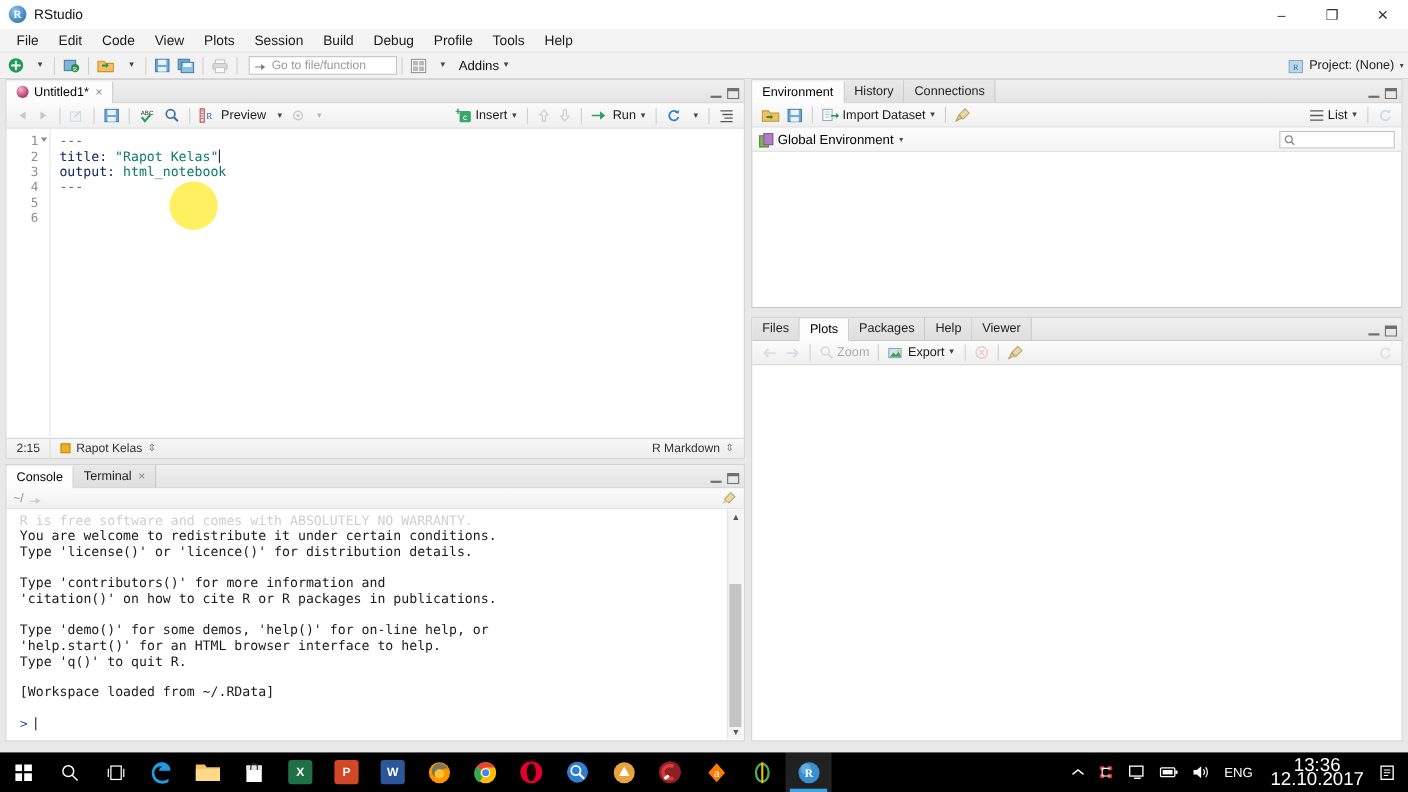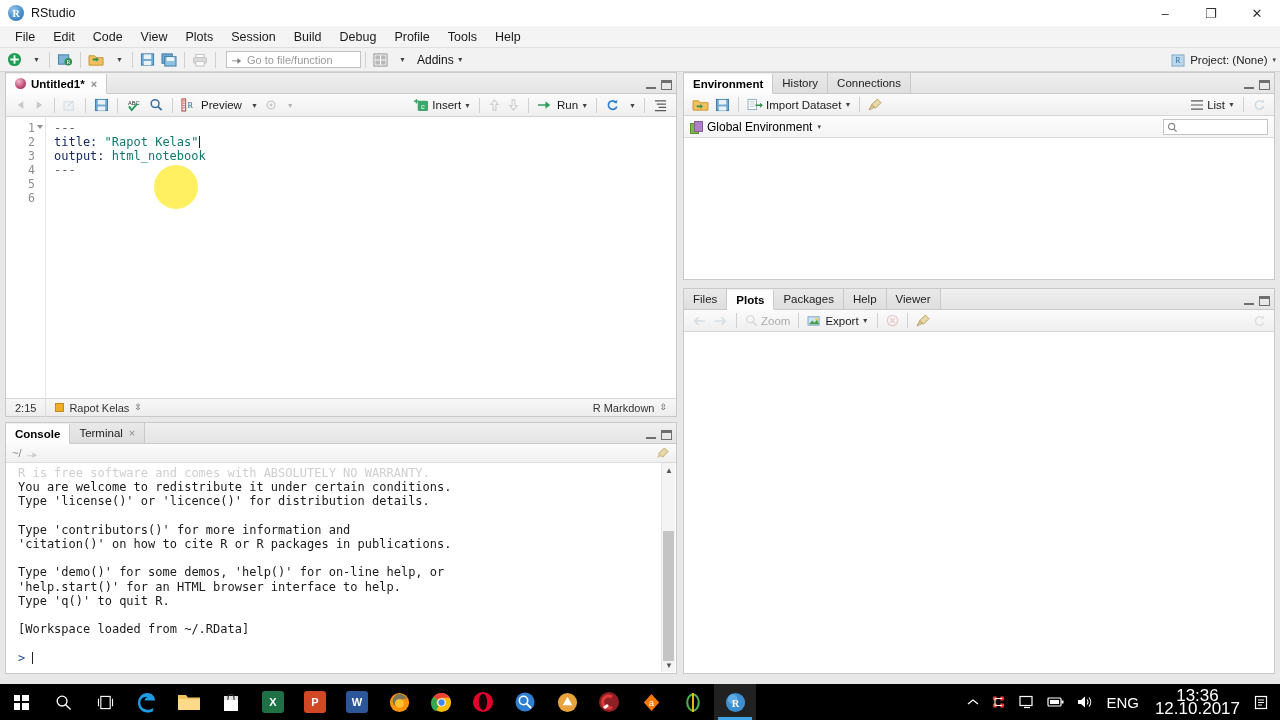--- a/index.html
+++ b/index.html
@@ -86,21 +86,21 @@
     height: 21px; background: linear-gradient(#f0f0f0, #e4e4e4);
     border-bottom: 1px solid #c9c9c9;
     display: flex; align-items: flex-end; position: relative;
   }
   .tab {
     height: 20px; display: flex; align-items: center; padding: 0 9px;
     font-size: 11.5px; color: #222; border-right: 1px solid #c9c9c9;
     background: linear-gradient(#e9e9e9, #dedede);
   }
   .tab.active {
-    background: #fdfdfd; color: #000; font-weight: bold;
+    background: #fdfdfd; color: #000; font-weight: normal;
     border-bottom: 1px solid #fdfdfd; margin-bottom: -1px;
   }
   .tab .tabclose { margin-left: 6px; color: #8a8a8a; font-size: 11px; }
   .tab-doc-icon {
     width: 11px; height: 11px; margin-right: 5px; border-radius: 50%;
     background: radial-gradient(circle at 35% 30%, #f0b8cd 0%, #c04a74 60%, #8e1f45 100%);
   }
   .pane-ctrls {
     position: absolute; right: 4px; bottom: 3px; display: flex; gap: 5px; align-items: center;
   }
@@ -251,21 +251,21 @@
   .tb-item.active::after {
     content:''; position:absolute; bottom:0; left:4px; right:4px; height:3px; background:#3ea5e8;
   }
   .tb-item.active { background: rgba(255,255,255,0.13); }
   .tray {
     position: absolute; right: 0; top: 0; height: 36px; display: flex; align-items: center;
     color: #fff; font-size: 11px;
   }
   .tray-ico { padding: 0 6px; display:flex; align-items:center; }
   .clock { text-align: center; line-height: 13px; padding: 0 8px; font-size: 17px; }
-  .lang { padding: 0 8px; font-size: 15px; }
+  .lang { padding: 0 8px; font-size: 12px; }
   .winlogo {
     width: 15px; height: 15px;
     display: grid; grid-template-columns: 1fr 1fr; grid-template-rows: 1fr 1fr; gap: 2px;
   }
   .winlogo span { background: #fff; display:block; }
   .sq { width: 22px; height: 22px; border-radius: 3px; display:flex; align-items:center;
         justify-content:center; font-weight:bold; color:#fff; font-size:11px;
         font-family:"Liberation Sans", sans-serif; }
 </style>
 </head>

